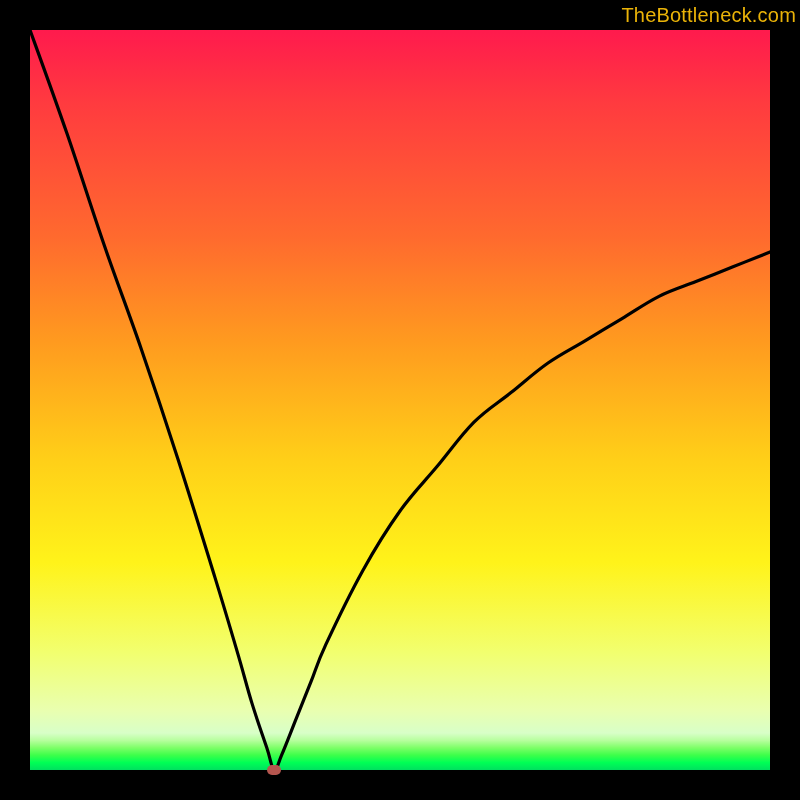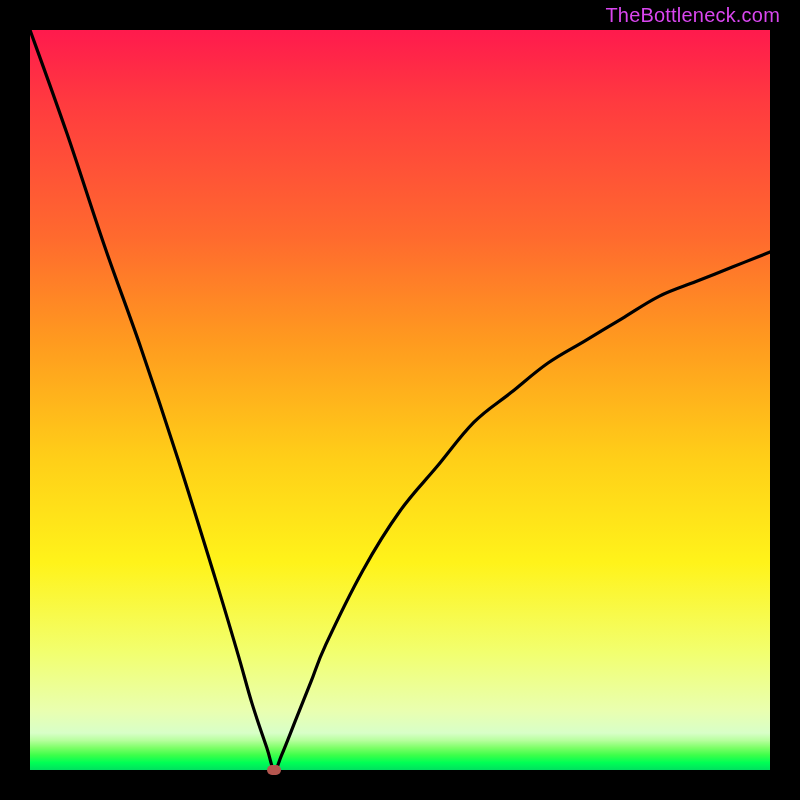--- a/index.html
+++ b/index.html
@@ -47,22 +47,22 @@
   .curve-svg {
     position: absolute;
     left: 0;
     top: 0;
     width: 740px;
     height: 740px;
   }
   .watermark {
     position: absolute;
     top: 4px;
-    right: 20px;
-    color: #d946ef;
+    right: 4px;
+    color: #eab308;
     font-size: 20px;
     font-weight: 500;
     letter-spacing: 0.2px;
     user-select: none;
   }
   .marker {
     position: absolute;
     width: 14px;
     height: 10px;
     border-radius: 5px;

